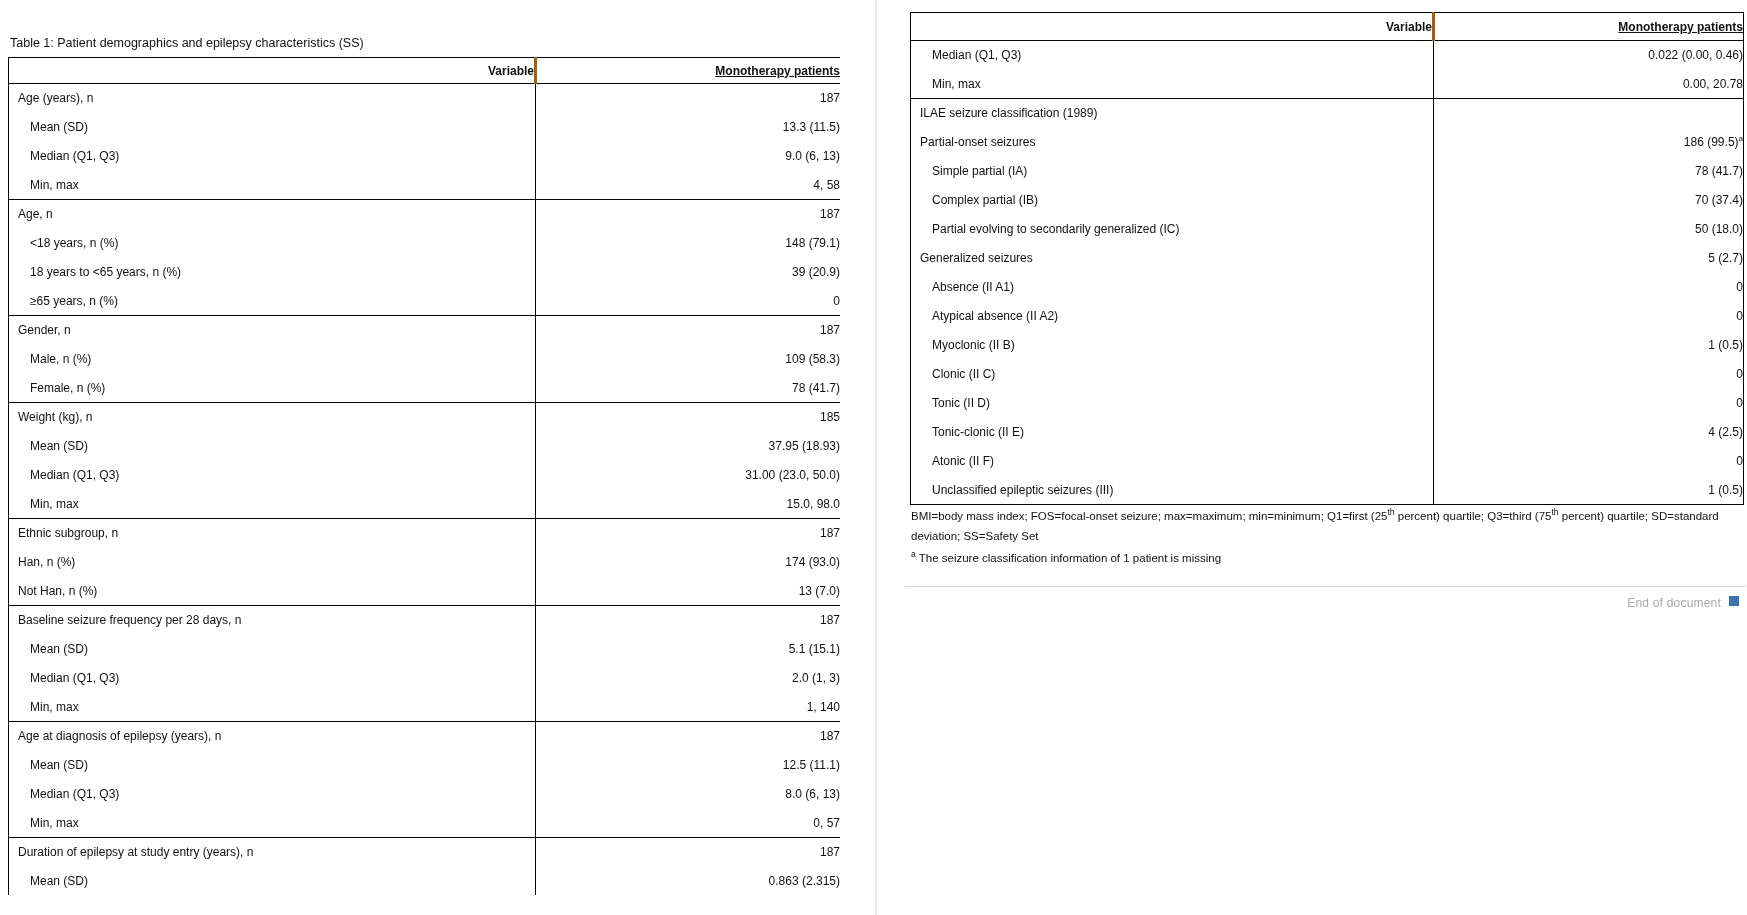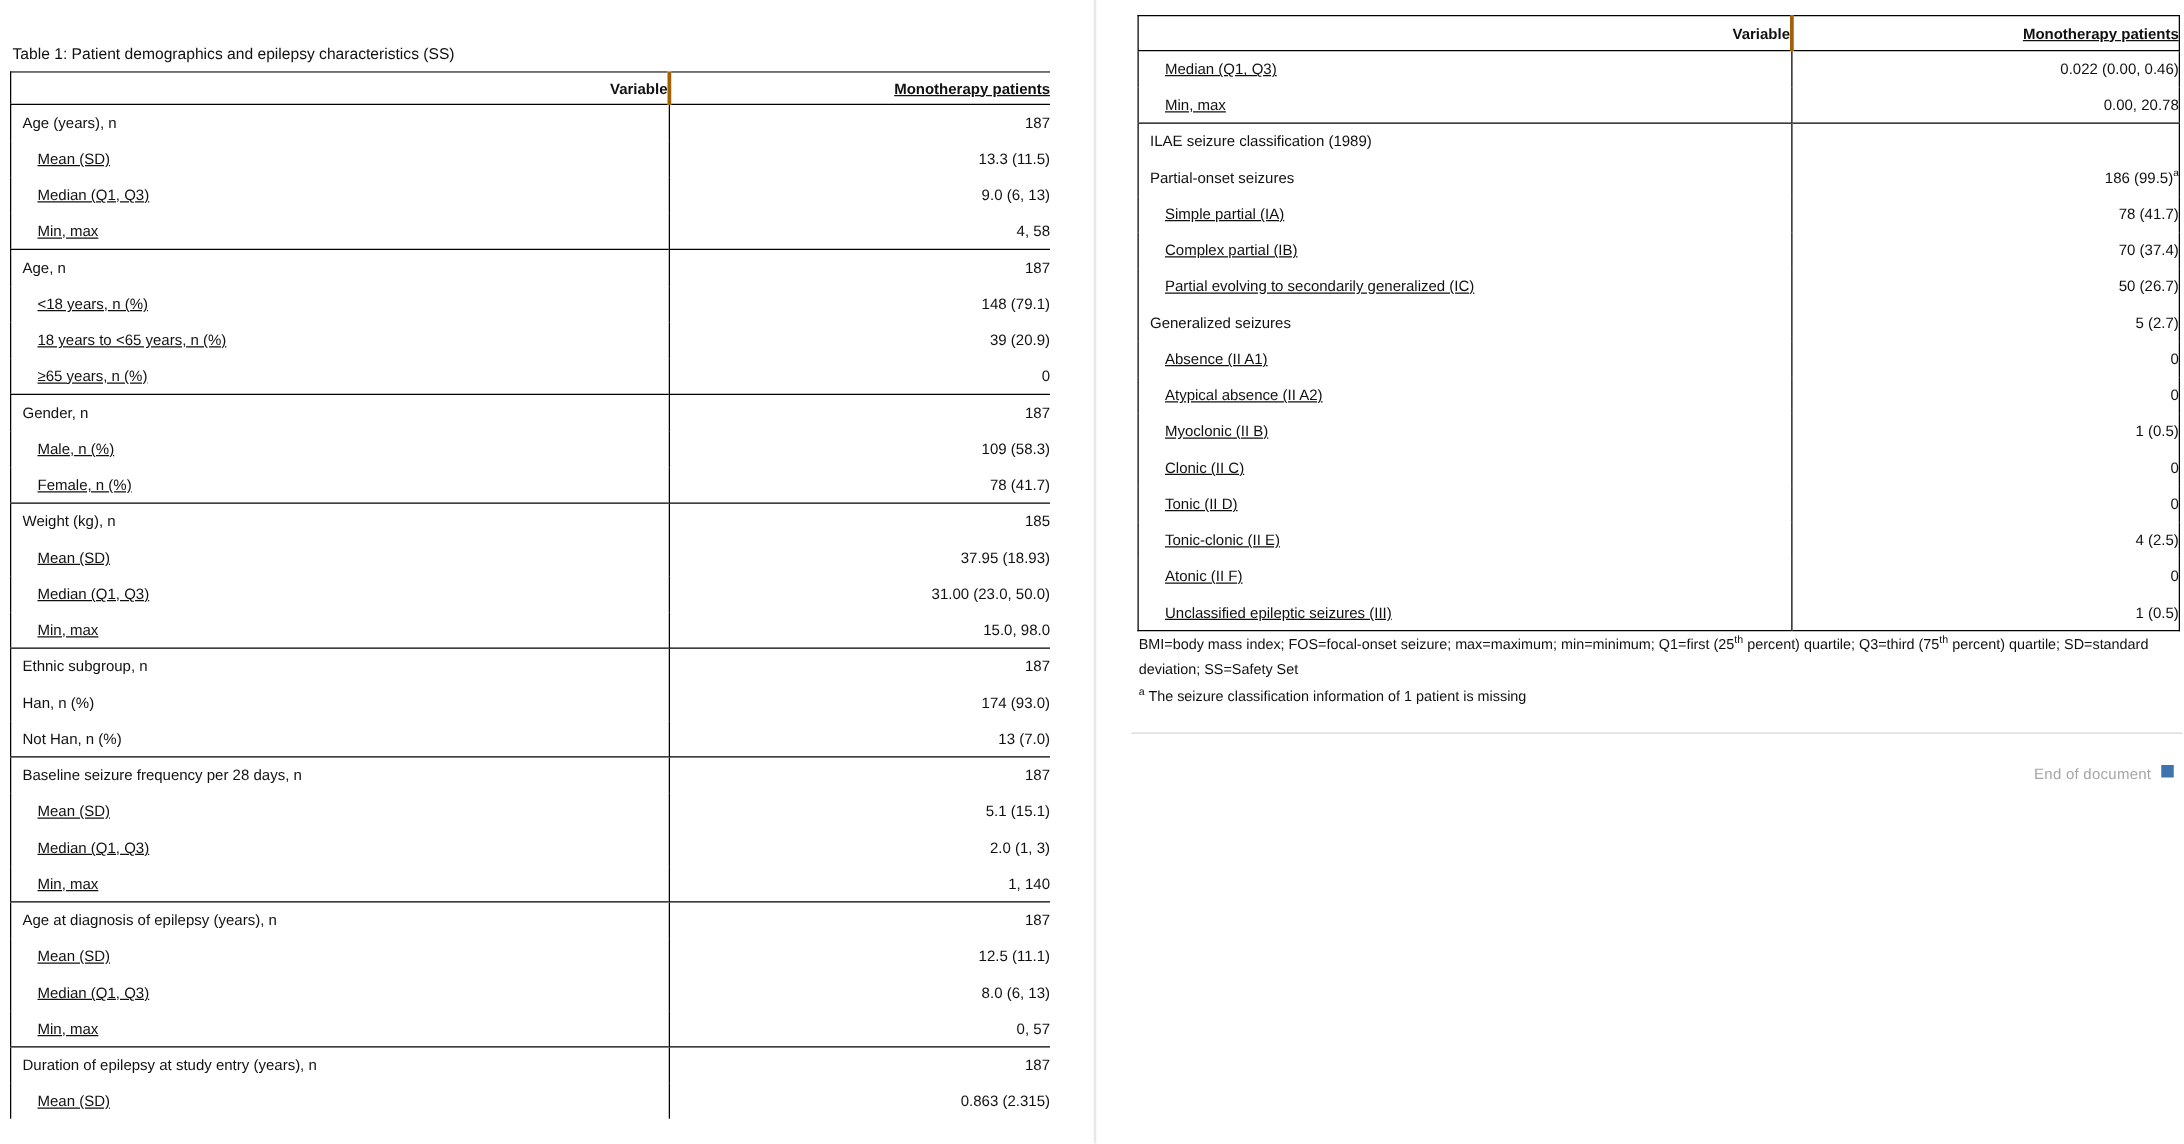--- a/index.html
+++ b/index.html
@@ -22,33 +22,33 @@
   table.doc { border-collapse:collapse; table-layout:fixed; font-size:12px; color:#111; }
   table.left-t  { width:832px; border:1px solid #000; border-bottom:none; }
   table.right-t { position:absolute; left:910px; top:12px; width:833px; border:1px solid #000; }
   table.doc thead tr { height:26px; }
   table.right-t thead tr { height:28px; }
   table.doc tbody tr { height:29px; }
   table.doc th { font-weight:bold; border-bottom:1px solid #000; font-size:12px; }
   table.doc th.col-var { text-align:right; padding-left:8px; }
   table.doc th.col-val { text-align:right; border-left:3px solid #a16207;text-decoration:underline; }
   table.doc td.col-var { text-align:left; padding-left:9px; }
-  table.doc td.col-var.ind { padding-left:21px;text-decoration:underline; }
+  table.doc td.col-var.ind { padding-left:21px; }
   table.doc td.col-val { text-align:right; border-left:1px solid #000; }
   table.doc tr.sep td { border-top:1px solid #000; }
   table.doc sup { font-size:8px; line-height:0; }
 
   
   .footnotes { position:absolute; left:911px; top:506px; width:838px; font-size:11.5px; line-height:20px; color:#111; }
   .fn + .fn { margin-top:2px; }
   .fn sup { font-size:8.5px; line-height:0; }
 
   
   .end-rule { position:absolute; left:905px; top:586px; width:841px; height:1px; background:#d8d8d8; }
-  .end-marker { position:absolute; top:612px; right:8px; display:flex; align-items:flex-start; gap:8px; }
+  .end-marker { position:absolute; top:596px; right:8px; display:flex; align-items:flex-start; gap:8px; }
   .end-label { font-size:12px; color:#a6a6a6; letter-spacing:0.2px; white-space:nowrap; }
   .end-sq { width:10px; height:10px; display:inline-block; }
 </style>
 </head>
 <body>
 
 <div class="screen">
 
   <div>
     <div class="doc-title">Table 1: Patient demographics and epilepsy characteristics (SS)</div>
@@ -216,21 +216,21 @@
           <tr>
             <td class="col-var ind">Simple partial (IA)</td>
             <td class="col-val">78 (41.7)</td>
           </tr>
           <tr>
             <td class="col-var ind">Complex partial (IB)</td>
             <td class="col-val">70 (37.4)</td>
           </tr>
           <tr>
             <td class="col-var ind">Partial evolving to secondarily generalized (IC)</td>
-            <td class="col-val">50 (26.7)</td>
+            <td class="col-val">50 (18.0)</td>
           </tr>
           <tr>
             <td class="col-var">Generalized seizures</td>
             <td class="col-val">5 (2.7)</td>
           </tr>
           <tr>
             <td class="col-var ind">Absence (II A1)</td>
             <td class="col-val">0</td>
           </tr>
           <tr>

